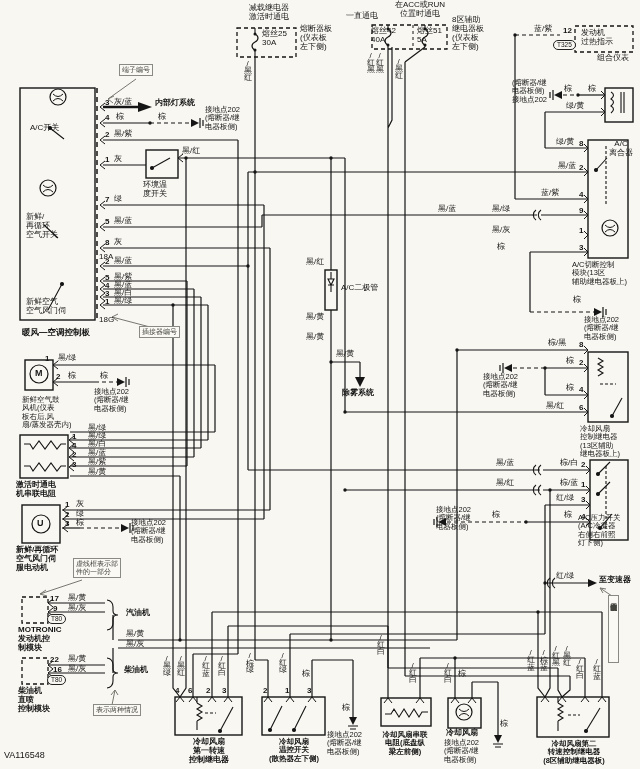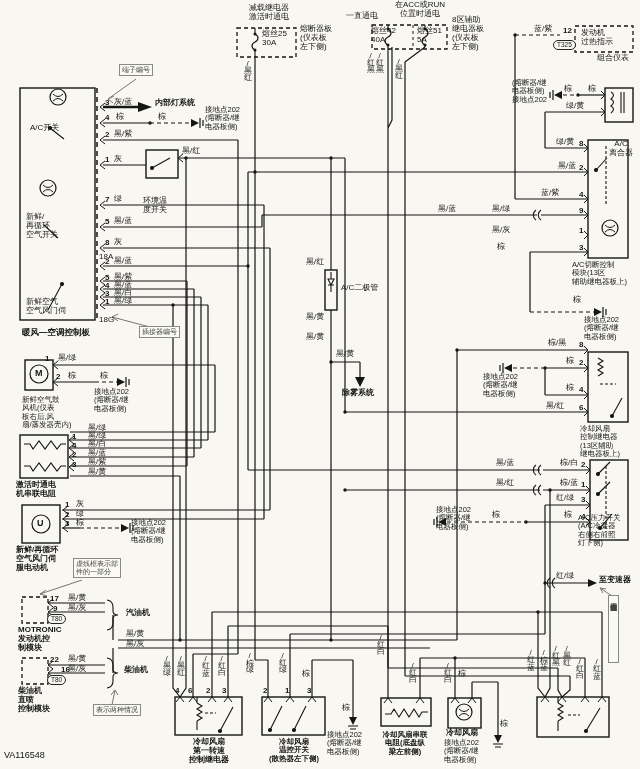--- a/index.html
+++ b/index.html
@@ -286,21 +286,21 @@
 <span class="lb" style="left:158px;top:113px">棕</span>
 <span class="lb s75" style="left:205px;top:106px">接地点202
 (熔断器/继
 电器板侧)</span>
 <span class="lb" style="left:30px;top:124px">A/C开关</span>
 <span class="pn" style="left:105px;top:130px">2</span>
 <span class="lb" style="left:114px;top:130px">黑/紫</span>
 <span class="pn" style="left:105px;top:155px">1</span>
 <span class="lb" style="left:114px;top:155px">灰</span>
 <span class="lb" style="left:182px;top:147px">黑/红</span>
-<span class="lb" style="left:143px;top:197px">环境温
+<span class="lb" style="left:143px;top:181px">环境温
 度开关</span>
 <span class="pn" style="left:105px;top:195px">7</span>
 <span class="lb" style="left:114px;top:195px">绿</span>
 <span class="lb" style="left:26px;top:213px">新鲜/
 再循环
 空气开关</span>
 <span class="pn" style="left:105px;top:217px">5</span>
 <span class="lb" style="left:114px;top:217px">黑/蓝</span>
 <span class="pn" style="left:105px;top:238px">8</span>
 <span class="lb" style="left:114px;top:238px">灰</span>
@@ -368,21 +368,21 @@
 <span class="lb" style="left:68px;top:604px">黑/灰</span>
 <span class="tag" style="left:47px;top:614px">T80</span>
 <span class="lb b" style="left:18px;top:626px">MOTRONIC
 发动机控
 制模块</span>
 <span class="lb b" style="left:126px;top:609px">汽油机</span>
 <span class="lb" style="left:126px;top:630px">黑/黄</span>
 <span class="lb" style="left:126px;top:640px">黑/灰</span>
 <span class="pn" style="left:50px;top:655px">22</span>
 <span class="lb" style="left:68px;top:655px">黑/黄</span>
-<span class="pn" style="left:61px;top:665px">16</span>
+<span class="pn" style="left:53px;top:665px">16</span>
 <span class="lb" style="left:68px;top:665px">黑/灰</span>
 <span class="tag" style="left:47px;top:675px">T80</span>
 <span class="lb b" style="left:18px;top:687px">柴油机
 直喷
 控制模块</span>
 <span class="lb b" style="left:124px;top:666px">柴油机</span>
 <div class="callout" style="left:93px;top:704px">表示两种情况</div>
 <span class="lb" style="left:4px;top:750px;font-size:9px">VA116548</span>
 
 <span class="lb" style="left:306px;top:258px">黑/红</span>
@@ -492,14 +492,17 @@
 <span class="lb s75" style="left:444px;top:739px">接地点202
 (熔断器/继
 电器板侧)</span>
 <span class="lb" style="left:500px;top:720px">棕</span>
 <span class="lb v" style="left:526px;top:649px">红/蓝</span>
 <span class="lb v" style="left:539px;top:649px">棕/蓝</span>
 <span class="lb v" style="left:551px;top:645px">红/黑</span>
 <span class="lb v" style="left:562px;top:645px">黑/红</span>
 <span class="lb v" style="left:575px;top:658px">红/白</span>
 <span class="lb v" style="left:592px;top:658px">红/蓝</span>
+<span class="lb b c s75" style="left:520px;top:740px;width:108px">冷却风扇第二
+转速控制继电器
+(8区辅助继电器板)</span>
 
 </div>
 
 </body></html>

